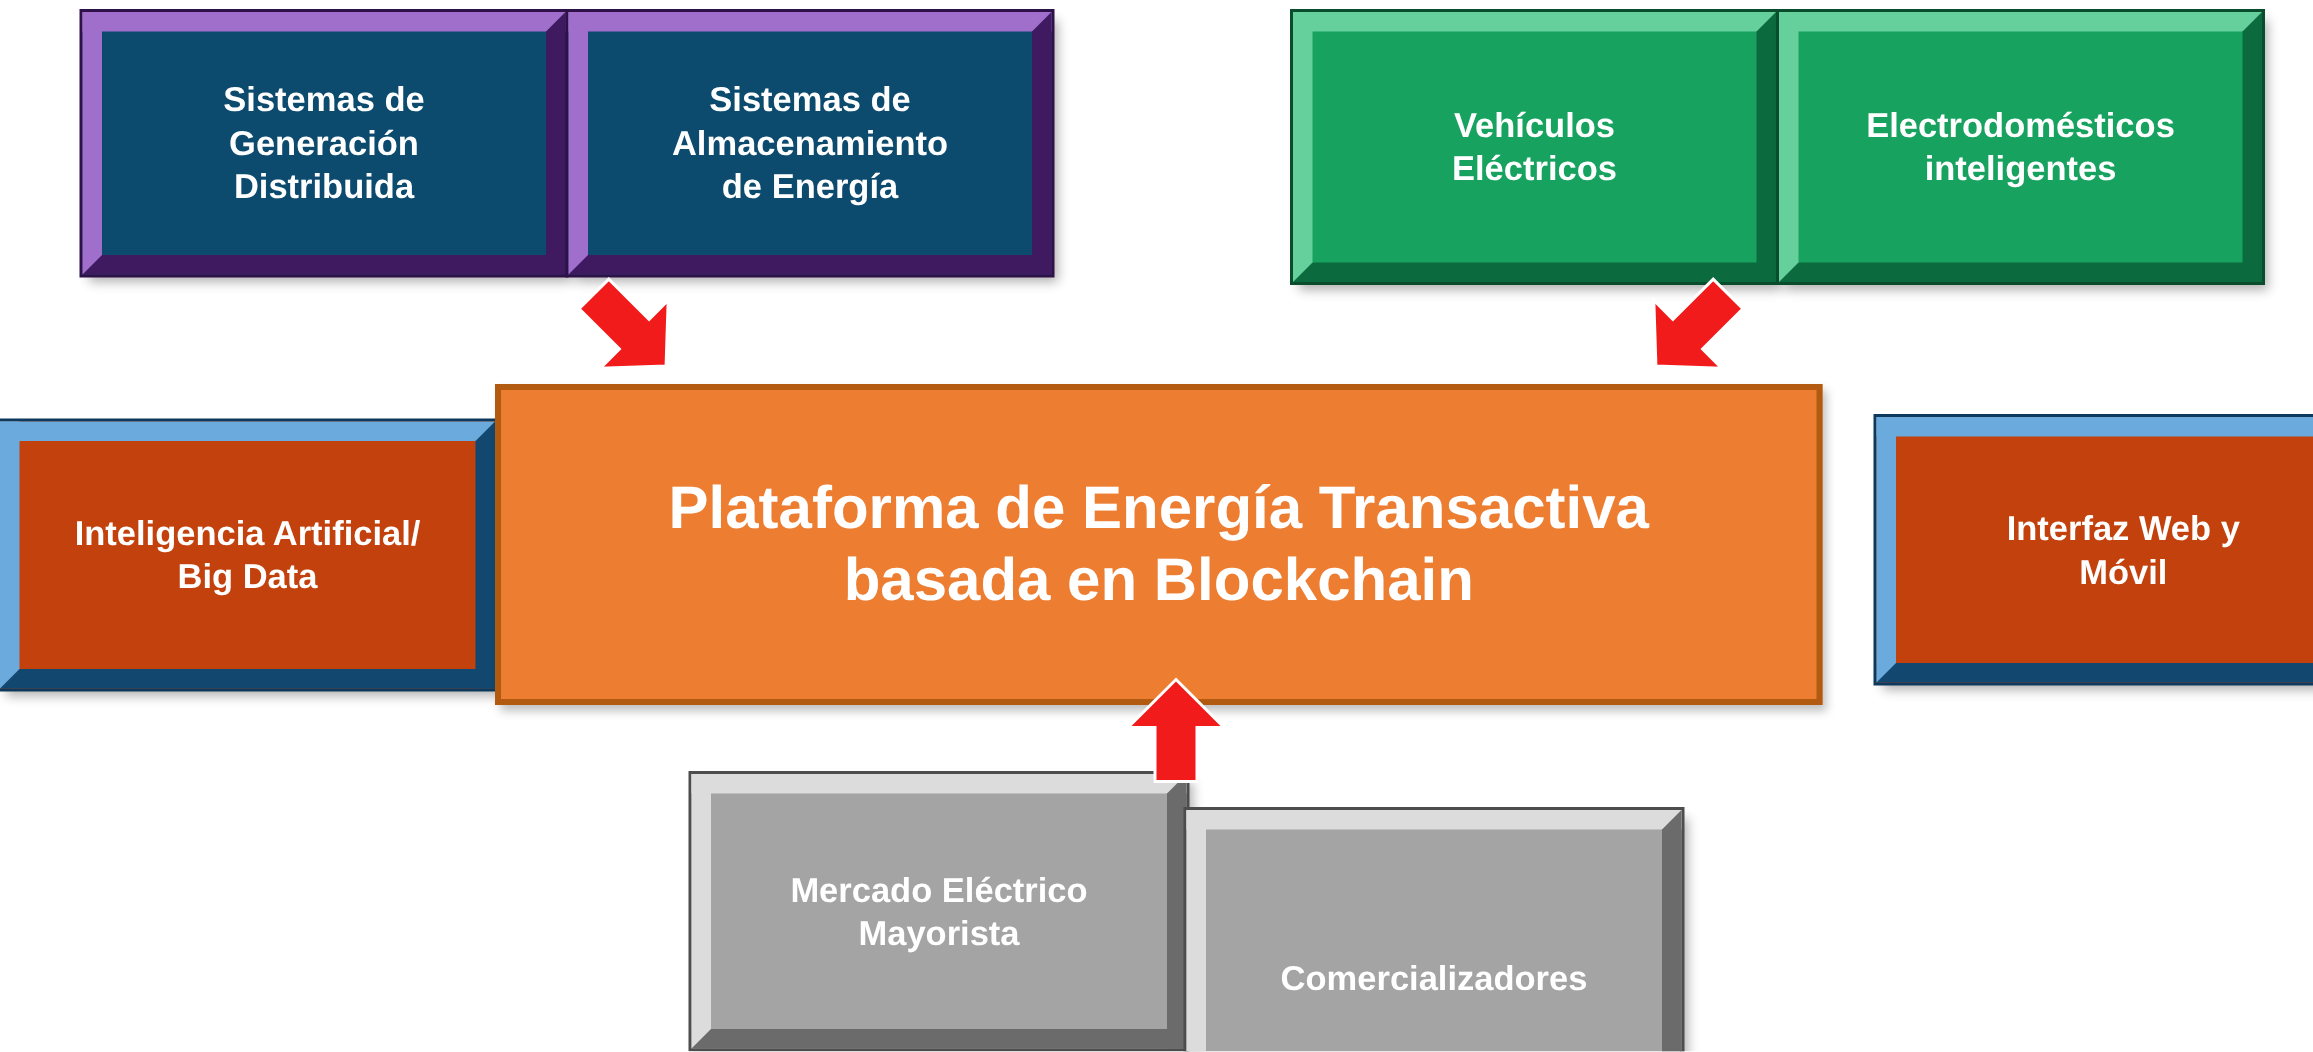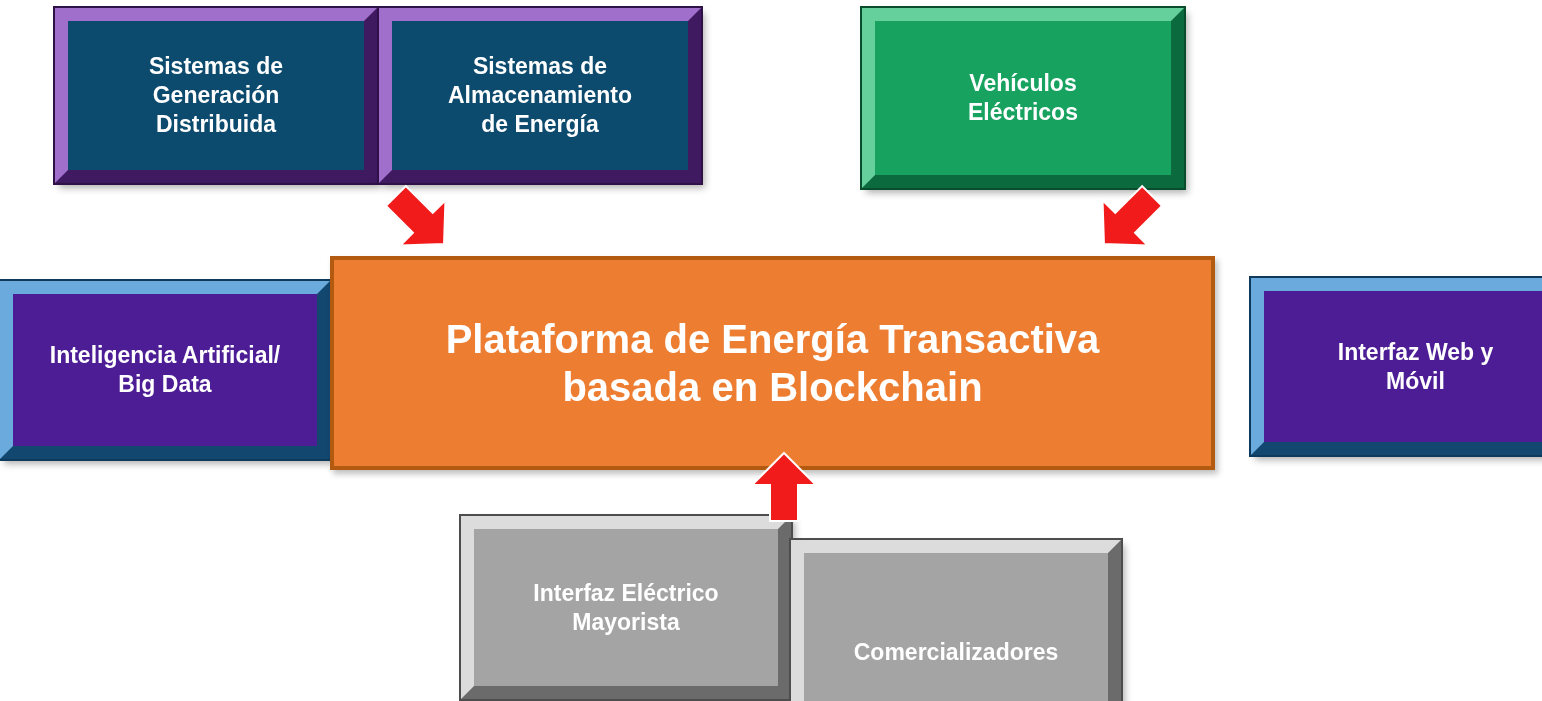--- a/index.html
+++ b/index.html
@@ -30,21 +30,21 @@
     border-color: #a06fcb #3f1a61 #3f1a61 #a06fcb;
     box-shadow: 0 0 0 2px #2e1247, 4px 5px 7px rgba(0,0,0,.30);
   }
   .green {
     background: #17A35F;
     border-color: #66d09c #0c6b3e #0c6b3e #66d09c;
     box-shadow: 0 0 0 2px #0a4d2d, 4px 5px 7px rgba(0,0,0,.30);
     margin-left: 47px;
   }
   .blue {
-    background: #4c1d95;
+    background: #c2410c;
     border-color: #6aaadd #12476f #12476f #6aaadd;
     box-shadow: 0 0 0 2px #0d3a5c, 4px 5px 7px rgba(0,0,0,.30);
   }
   .gray {
     background: #A4A4A4;
     border-color: #dcdcdc #6b6b6b #6b6b6b #dcdcdc;
     box-shadow: 0 0 0 2px #4d4d4d, 4px 5px 7px rgba(0,0,0,.30);
   }
   .orange {
     background: #ED7D31;
@@ -92,35 +92,38 @@
   </div>
 
   <div id="node-almacenamiento" class="node bevel purple">
     <span class="lbl w-almacenamiento">Sistemas de Almacenamiento de Energía</span>
   </div>
 
   <div id="node-vehiculos" class="node bevel green">
     <span class="lbl w-vehiculos">Vehículos Eléctricos</span>
   </div>
 
+  <div id="node-electrodomesticos" class="node bevel green">
+    <span class="lbl w-electrodomesticos">Electrodomésticos inteligentes</span>
+  </div>
 
   <div id="node-inteligencia" class="node bevel blue">
     <span class="lbl w-inteligencia">Inteligencia Artificial/ Big Data</span>
   </div>
 
   <div id="node-plataforma" class="node orange">
     <span class="lbl w-plataforma">Plataforma de Energía Transactiva basada en Blockchain</span>
   </div>
 
   <div id="node-interfaz" class="node bevel blue">
     <span class="lbl w-interfaz">Interfaz Web y Móvil</span>
   </div>
 
   <div id="node-mercado" class="node bevel gray">
-    <span class="lbl w-mercado">Interfaz Eléctrico Mayorista</span>
+    <span class="lbl w-mercado">Mercado Eléctrico Mayorista</span>
   </div>
 
   <div id="node-comercializadores" class="node bevel gray">
     <span class="lbl">Comercializadores</span>
   </div>
 
   <div id="arrow-storage" class="arrow">
     <svg viewBox="0 0 84 84" xmlns="http://www.w3.org/2000/svg">
       <polygon points="42,8 74,38 56,38 56,76 28,76 28,38 10,38" fill="#F21B1B" stroke="#ffffff" stroke-width="2"></polygon>
     </svg>

